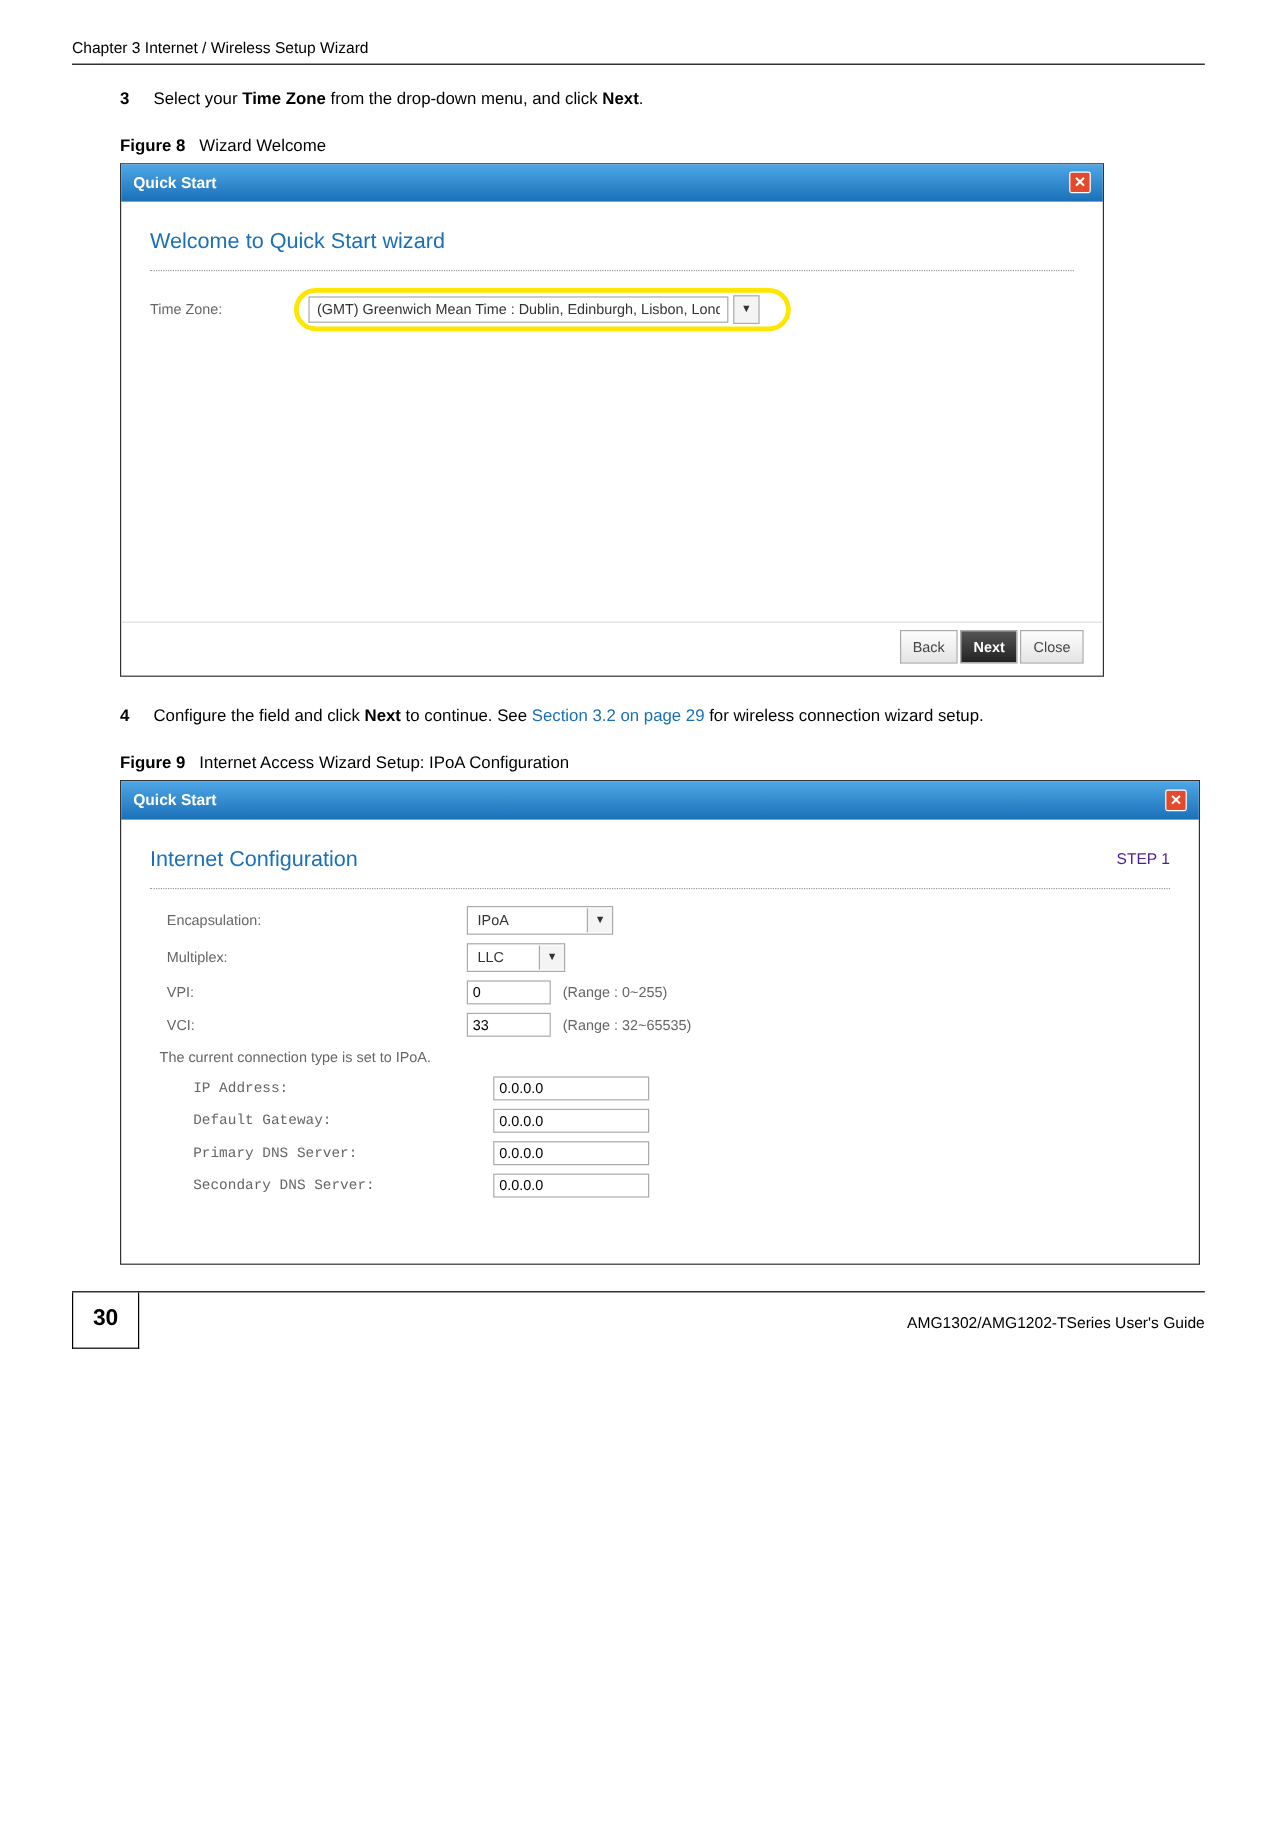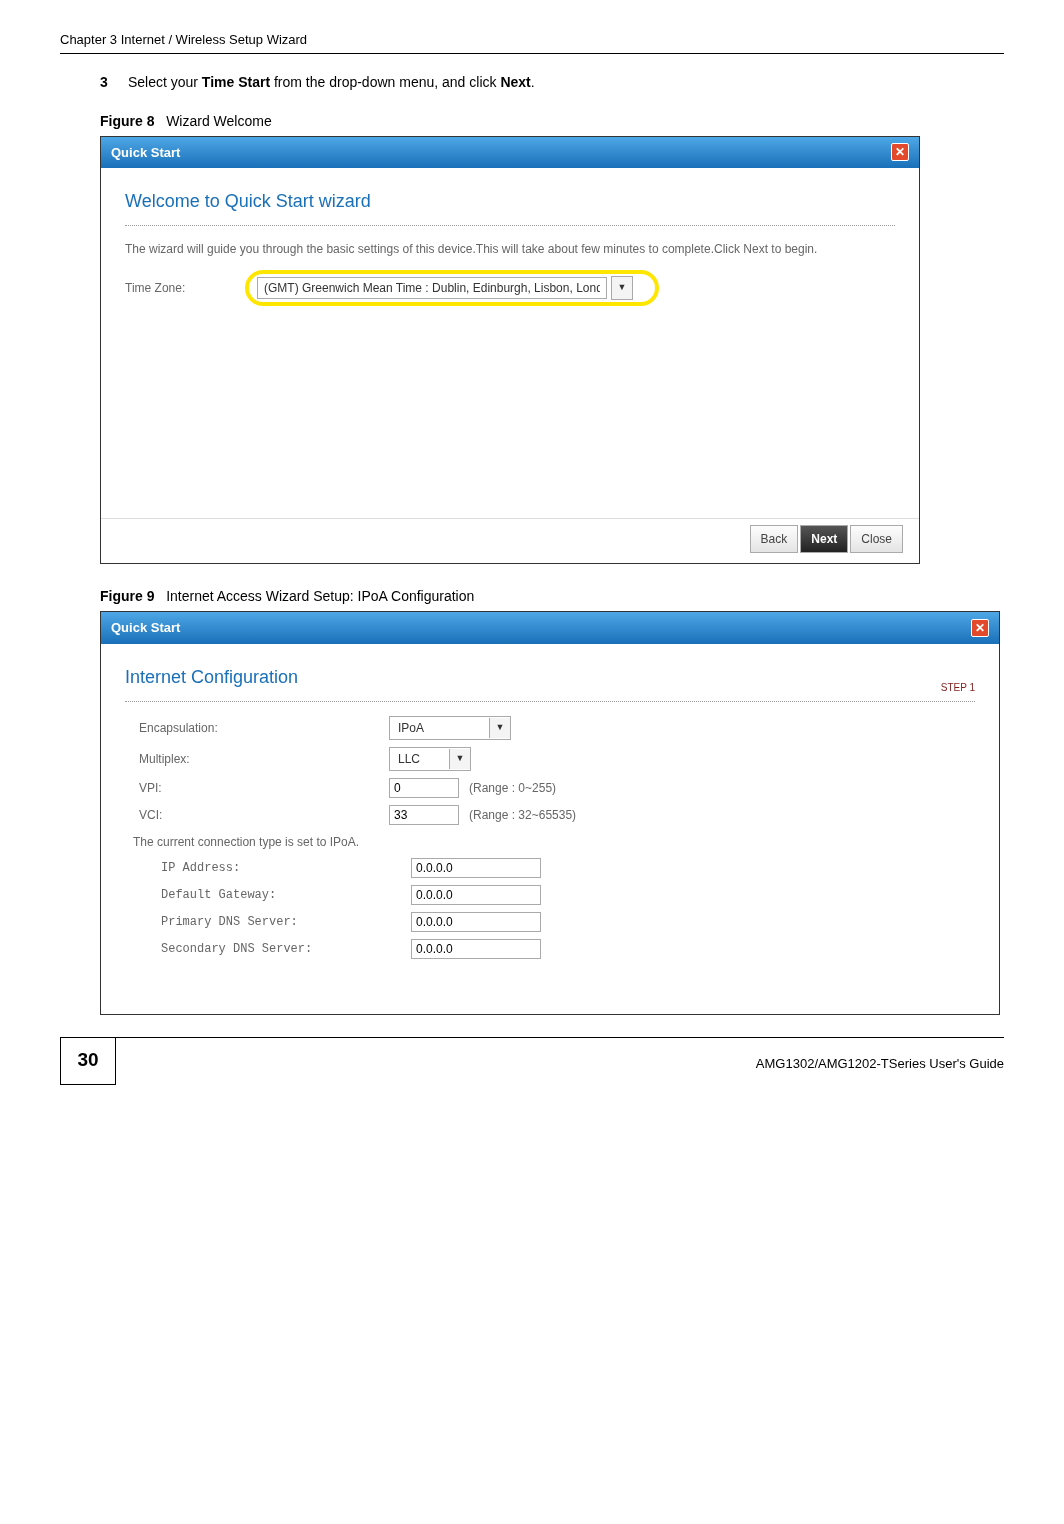--- a/index.html
+++ b/index.html
@@ -152,23 +152,23 @@
     font-weight: bold;
   }
   .para {
     margin-left: 70px;
     width: 870px;
     margin-bottom: 22px;
   }
   .link { color: #1a70b8; }
   .step-label {
     float: right;
-    color: #7f1d1d;
-    font-size: 10px;
-    margin-top: 16px;
+    color: #4c1d95;
+    font-size: 13px;
+    margin-top: 3px;
   }
   .form-row {
     display: flex;
     align-items: center;
     margin: 7px 0;
     color: #666;
   }
   .form-row .flabel { width: 250px; padding-left: 14px; }
   .form-row .flabel.indent { padding-left: 36px; font-family: Liberation Mono, monospace; }
   .form-row input {
@@ -221,53 +221,58 @@
 </head>
 <body>
 
 <div class="page">
 
   <div class="header-line">Chapter 3 Internet / Wireless Setup Wizard</div>
 
   <div class="step">
     <span class="step-num">3</span>
     <span class="step-text">
-      <span>Select your </span><b>Time Start</b><span> from the drop-down menu, and click </span><b>Next</b><span>.</span>
+      <span>Select your </span><b>Time Zone</b><span> from the drop-down menu, and click </span><b>Next</b><span>.</span>
     </span>
   </div>
 
   <div class="figure-caption">
     <span class="fignum">Figure 8</span>&nbsp;&nbsp;&nbsp;<span>Wizard Welcome</span>
   </div>
 
   <div class="figure-box">
     <div class="quickstart-bar">
       <span>Quick Start</span>
       <span class="close-x">✕</span>
     </div>
     <div class="wizard-body">
       <div class="wizard-title">Welcome to Quick Start wizard</div>
       <hr class="dotted-line">
-      <p>The wizard will guide you through the basic settings of this device.This will take about few minutes to complete.Click Next to begin.</p>
       <div class="timezone-row">
         <span class="timezone-label">Time Zone:</span>
         <span class="highlight-wrap">
           <input class="tz-input" type="text" readonly="" value="(GMT) Greenwich Mean Time : Dublin, Edinburgh, Lisbon, London" style="">
           <span class="dd-arrow">▼</span>
         </span>
       </div>
     </div>
     <div class="button-row">
       <span class="btn">Back</span>
       <span class="btn primary">Next</span>
       <span class="btn">Close</span>
     </div>
   </div>
 
 
+  <div class="step">
+    <span class="step-num">4</span>
+    <span class="step-text">
+      <span>Configure the field and click </span><b>Next</b><span> to continue. See </span><span class="link">Section 3.2 on page 29</span><span> for wireless connection wizard setup.</span>
+    </span>
+  </div>
 
   <div class="figure-caption">
     <span class="fignum">Figure 9</span>&nbsp;&nbsp;&nbsp;<span>Internet Access Wizard Setup: IPoA Configuration</span>
   </div>
 
   <div class="figure-box" style="width:900px;">
     <div class="quickstart-bar">
       <span>Quick Start</span>
       <span class="close-x">✕</span>
     </div>

